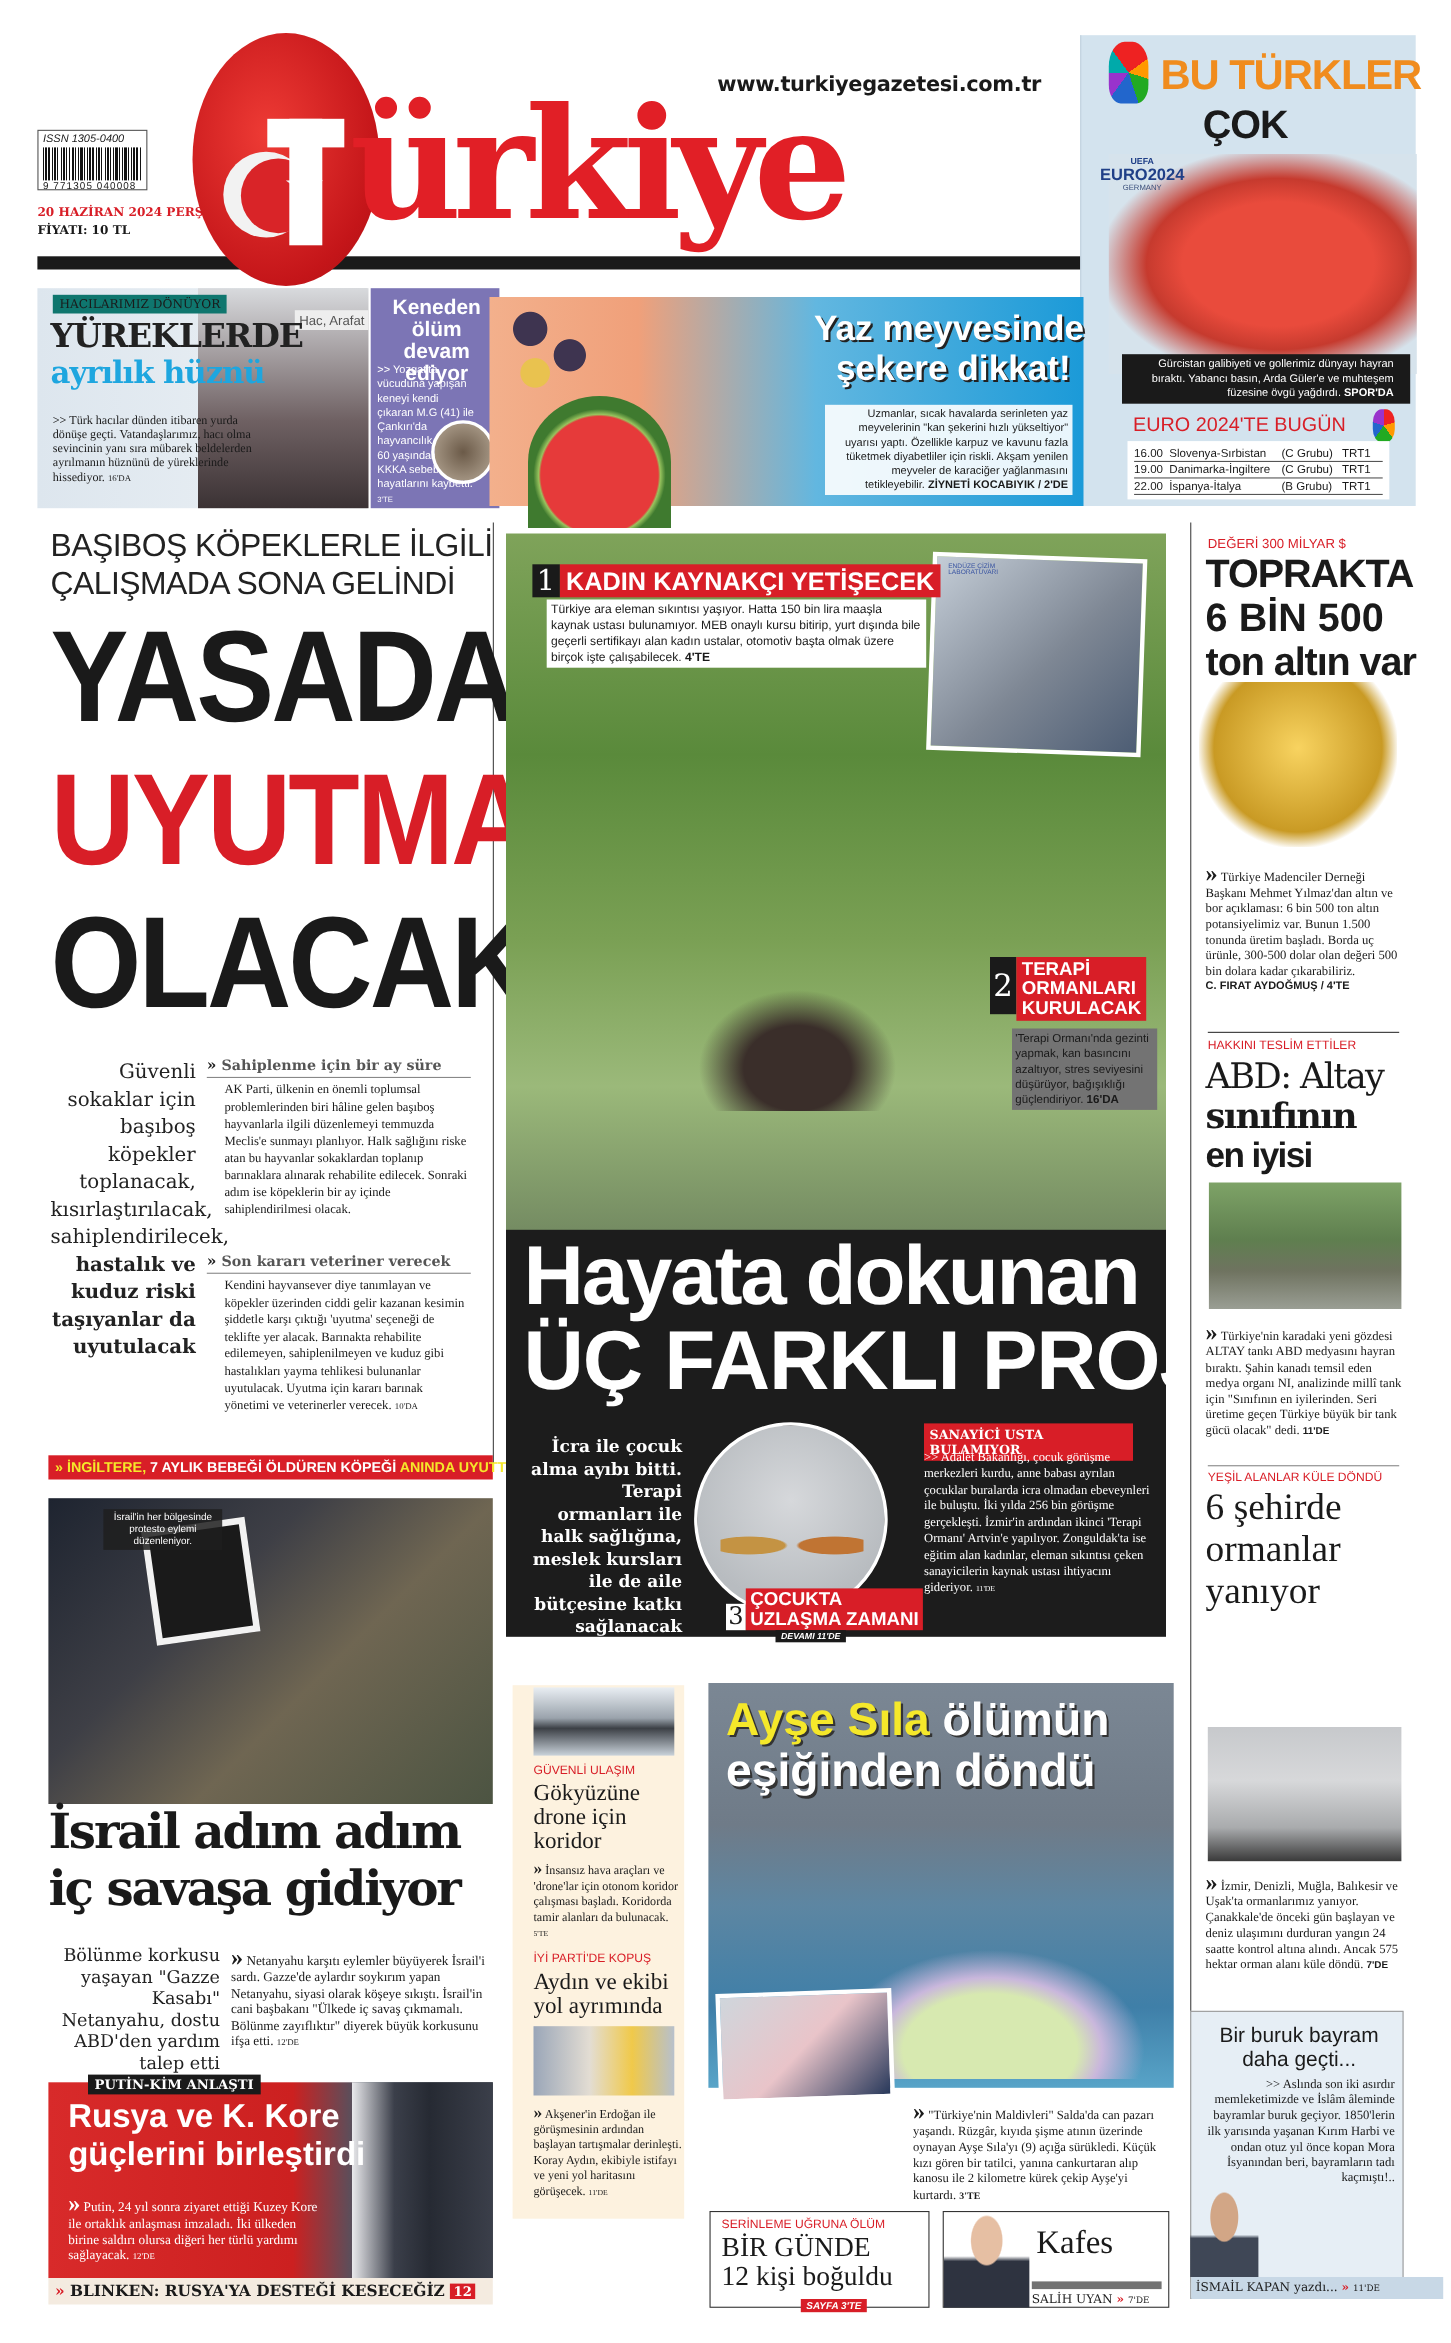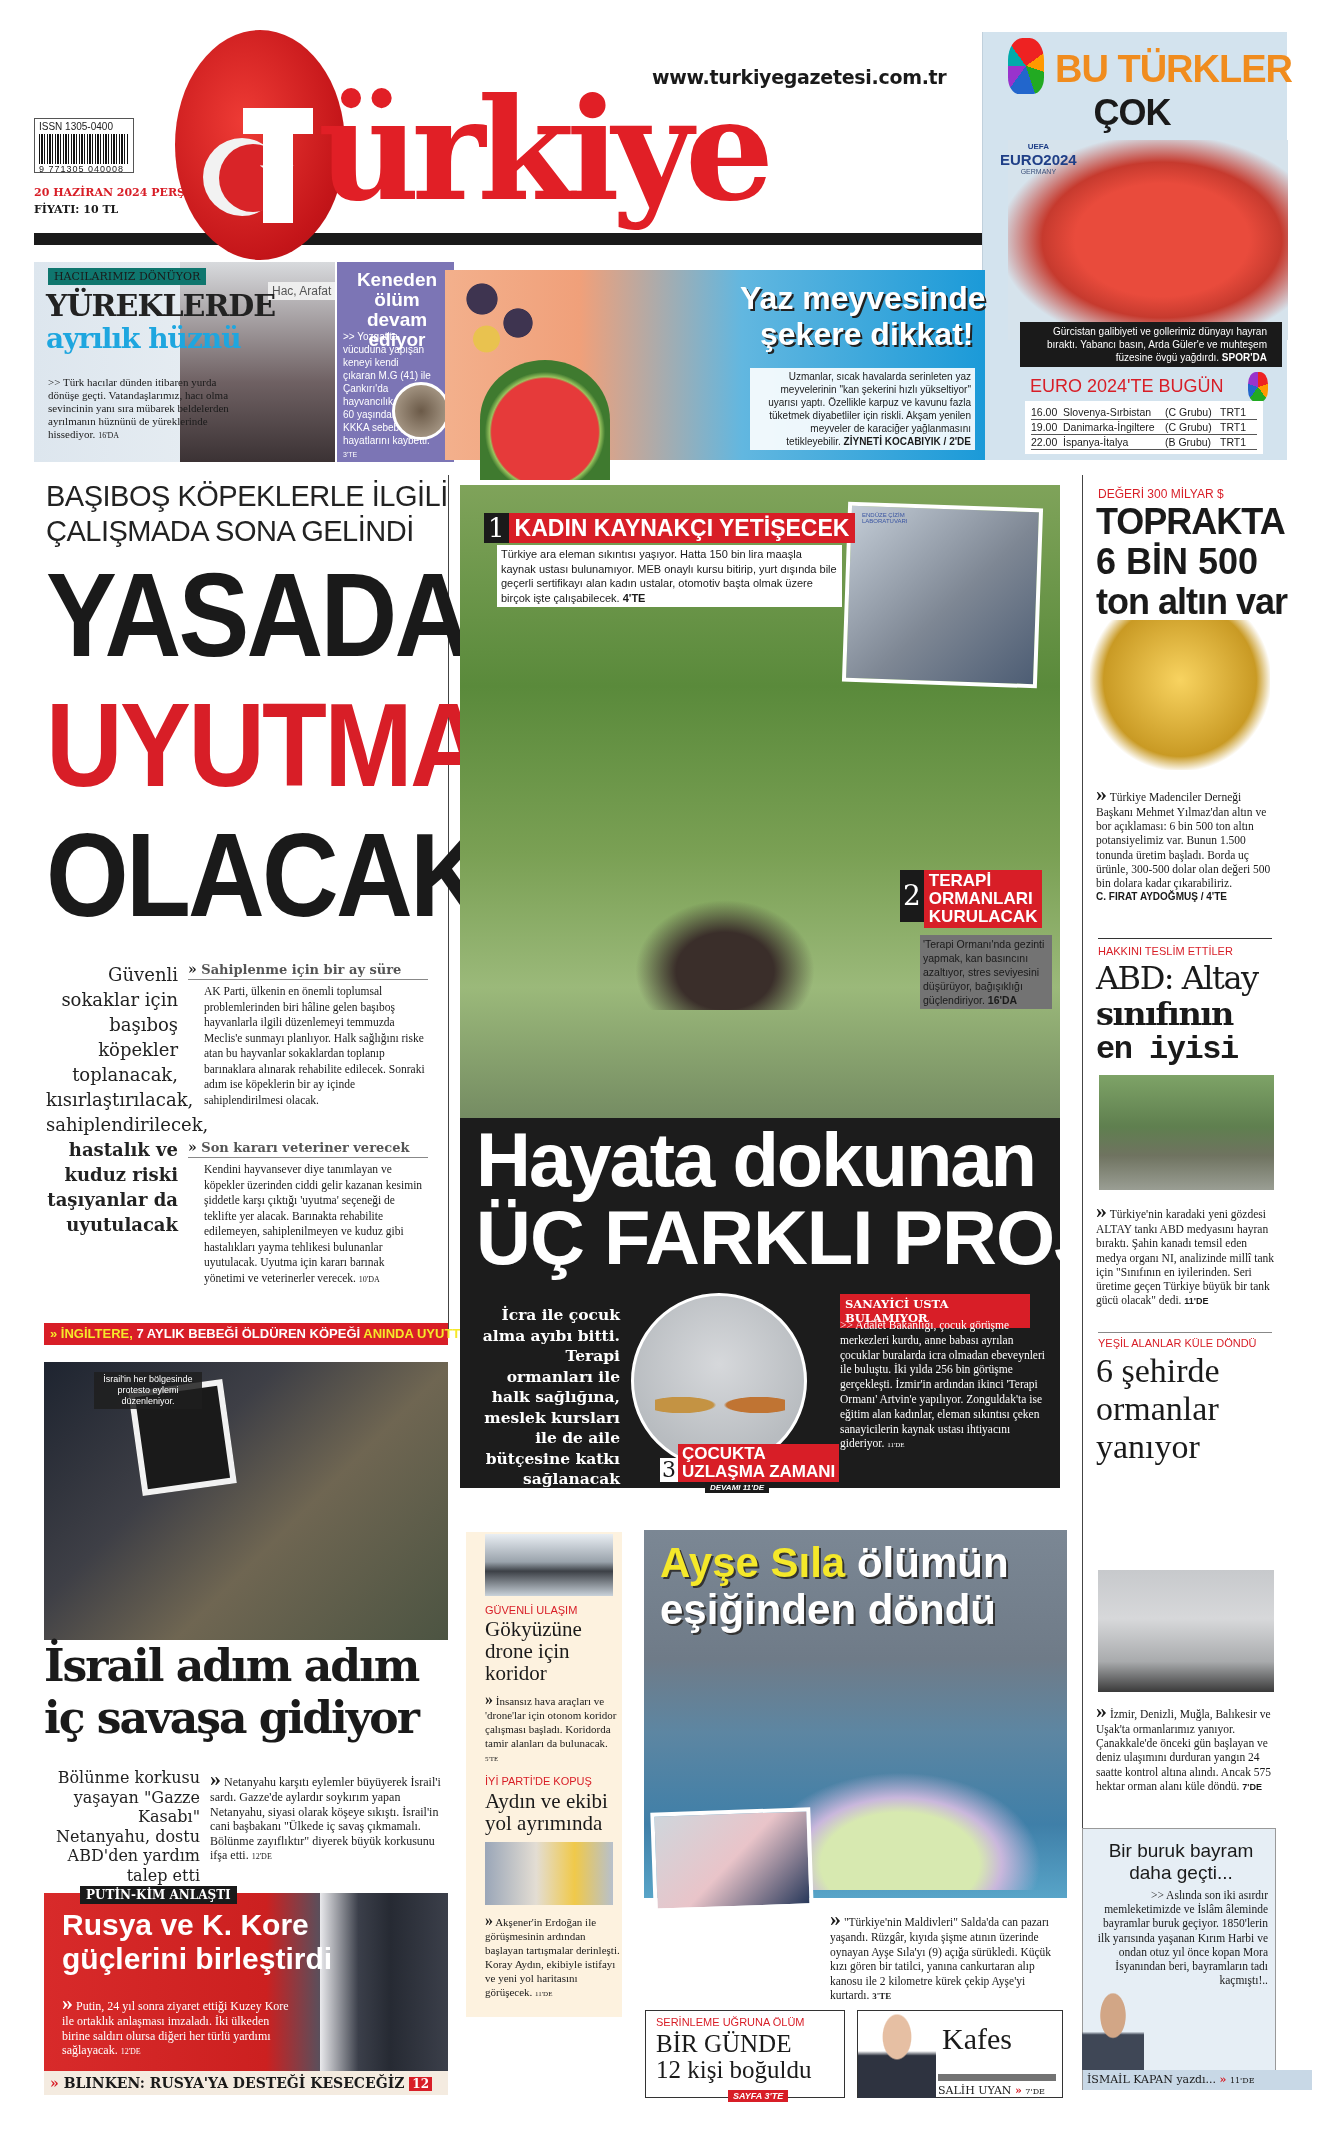--- a/index.html
+++ b/index.html
@@ -41,21 +41,21 @@
   
   #drone-box{left:466px;top:1532px;width:156px;height:485px;background:#fdf2df;}
   #ayse-photo{left:644px;top:1530px;width:423px;height:368px;background:linear-gradient(180deg,#7b8794 0%,#6f7b88 35%,#5d86a2 55%,#3f7fa8 80%,#58a4c8 100%);}
   .boxed{border:1.5px solid #333;background:#fff;}
   .pointer{font-weight:bold;font-size:22px;line-height:1;}
 </style>
 </head>
 <body>
 
 <div class="abs issn">
-  <div style="font-size:10px;">ISSN 1305-0400</div>
+  <div style="font-size:10px;font-style:italic;">ISSN 1305-0400</div>
   <div class="barcode"></div>
   <div style="font-size:9px;letter-spacing:1px;">9 771305 040008</div>
 </div>
 <div class="abs" style="left:34px;top:186px;font-size:11px;font-weight:bold;color:#d81e27;font-family:'DejaVu Serif',serif;">20 HAZİRAN 2024 PERŞEMBE</div>
 <div class="abs" style="left:34px;top:203px;font-size:11px;font-weight:bold;font-family:'DejaVu Serif',serif;">FİYATI: 10 TL</div>
 
 <div class="abs" id="mast-bar"></div>
 <div class="abs" id="mast-flag">
   <div class="crescent"></div>
   <div class="star">★</div>
@@ -287,21 +287,21 @@
 <div class="abs lserif" style="left:1096px;top:783px;width:178px;font-size:11.5px;line-height:14.2px;">
   <span class="pointer">»</span>
   <span>Türkiye Madenciler Derneği Başkanı Mehmet Yılmaz'dan altın ve bor açıklaması: 6 bin 500 ton altın potansiyelimiz var. Bunun 1.500 tonunda üretim başladı. Borda uç ürünle, 300-500 dolar olan değeri 500 bin dolara kadar çıkarabiliriz.</span>
   <div class="cond" style="font-weight:bold;font-size:10px;">C. FIRAT AYDOĞMUŞ / 4'TE</div>
 </div>
 <div class="abs" style="left:1098px;top:938px;width:174px;height:1px;background:#333;"></div>
 
 <div class="abs" style="left:1098px;top:945px;font-size:11px;color:#d81e27;">HAKKINI TESLİM ETTİLER</div>
 <div class="abs" style="left:1096px;top:960px;font-size:32px;line-height:36px;font-family:'DejaVu Serif',serif;letter-spacing:-1.5px;">ABD: Altay</div>
 <div class="abs" style="left:1096px;top:996px;font-size:32px;font-weight:bold;line-height:36px;font-family:'DejaVu Serif',serif;letter-spacing:-1.5px;">sınıfının</div>
-<div class="abs" style="left:1096px;top:1032px;font-size:32px;font-weight:bold;line-height:36px;font-family:Liberation Mono, monospace;letter-spacing:-1.5px;">en iyisi</div>
+<div class="abs" style="left:1096px;top:1032px;font-size:32px;font-weight:bold;line-height:36px;font-family:Liberation Sans, sans-serif;letter-spacing:-1.5px;">en iyisi</div>
 <div class="abs" id="tank"></div>
 <div class="abs lserif" style="left:1096px;top:1200px;width:178px;font-size:11.5px;line-height:14.3px;">
   <span class="pointer">»</span>
   <span>Türkiye'nin karadaki yeni gözdesi ALTAY tankı ABD medyasını hayran bıraktı. Şahin kanadı temsil eden medya organı NI, analizinde millî tank için "Sınıfının en iyilerinden. Seri üretime geçen Türkiye büyük bir tank gücü olacak" dedi.</span> <b class="cond" style="font-size:9px;">11'DE</b>
 </div>
 <div class="abs" style="left:1098px;top:1332px;width:174px;height:1px;background:#888;"></div>
 
 <div class="abs" style="left:1098px;top:1337px;font-size:11px;color:#d81e27;">YEŞİL ALANLAR KÜLE DÖNDÜ</div>
 <div class="abs lserif" style="left:1096px;top:1352px;width:180px;font-size:34px;line-height:38px;">6 şehirde ormanlar yanıyor</div>
 <div class="abs" id="plane"></div>

